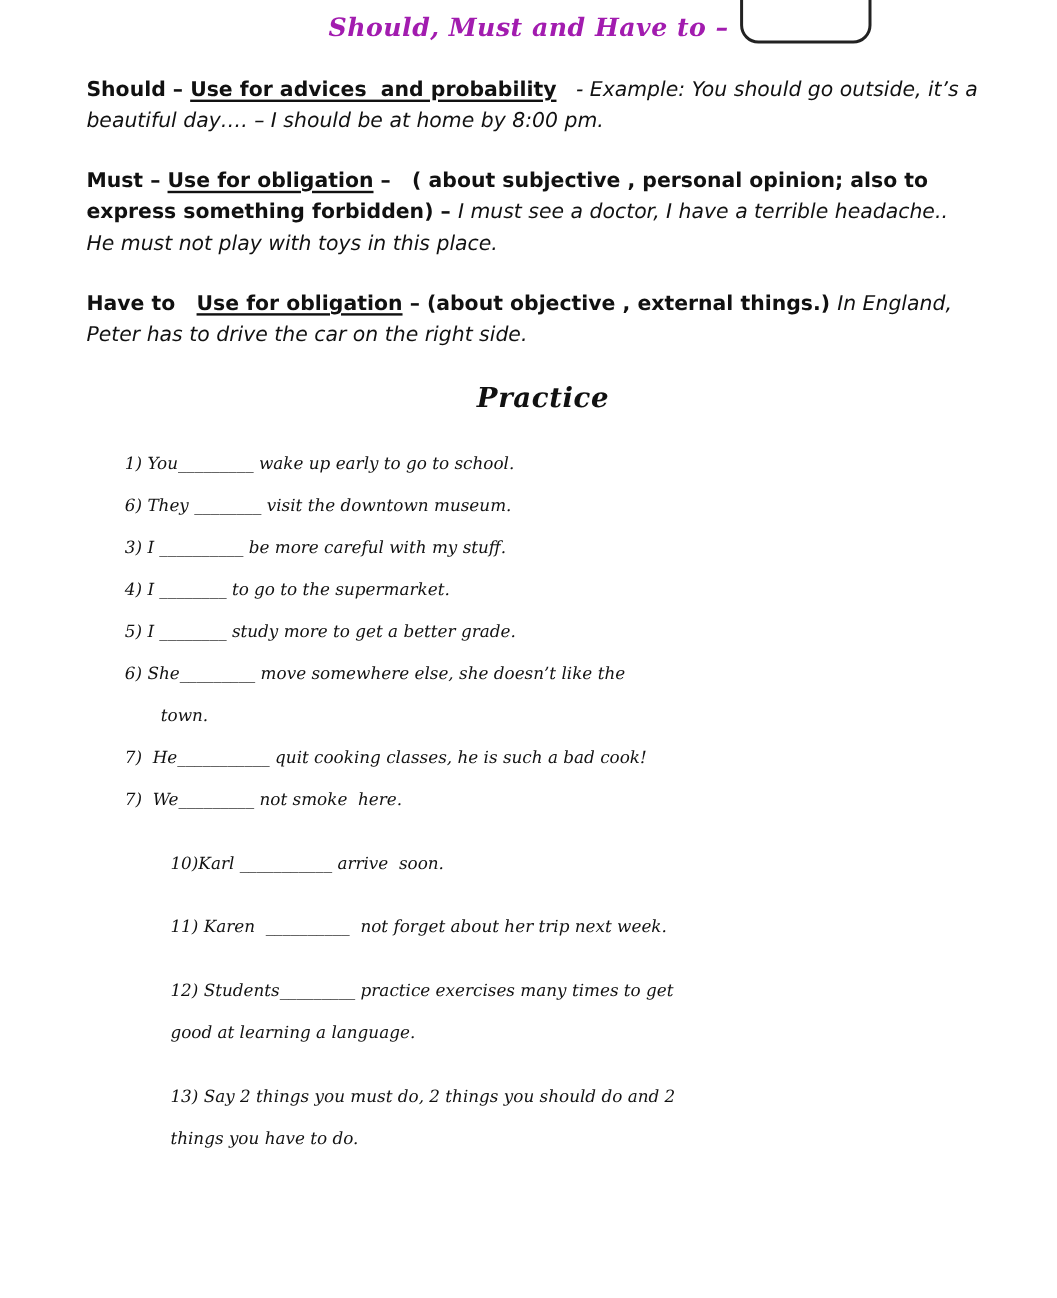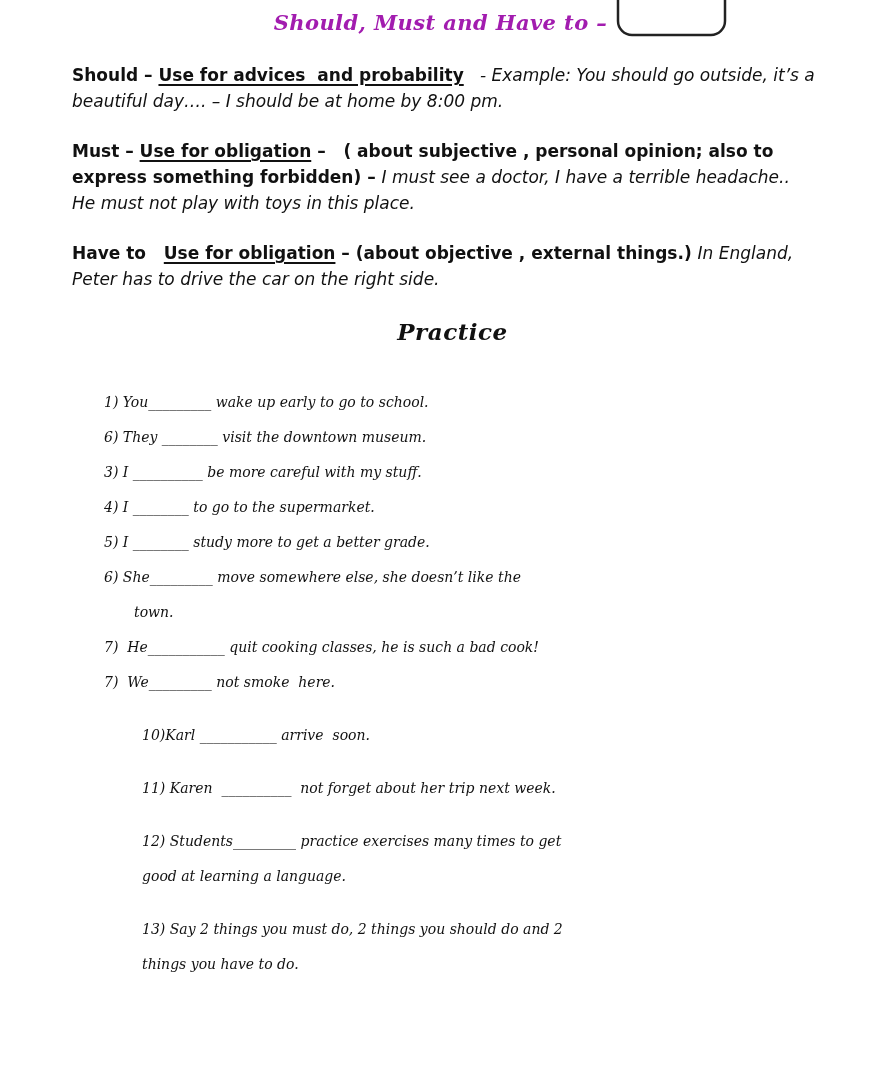--- a/index.html
+++ b/index.html
@@ -38,21 +38,21 @@
   .rule { margin: 0 0 24px 0; white-space: pre-wrap; }
   .rule strong { font-weight: 700; font-style: normal; }
   .ul {
     text-decoration: underline;
     text-decoration-thickness: 2px;
     text-underline-offset: 3px;
   }
   .rule em { font-style: italic; font-weight: 400; }
   
   .practice-heading {
-    margin: 26px 0 40px 0;
+    margin: 26px 0 25px 0;
     text-align: center;
     font-family: "DejaVu Serif", serif;
     font-style: italic;
     font-weight: 600;
     font-size: 23px;
     letter-spacing: 0.5px;
     padding-left: 24px;
   }
   .practice {
     padding: 0 36px 0 104px;

